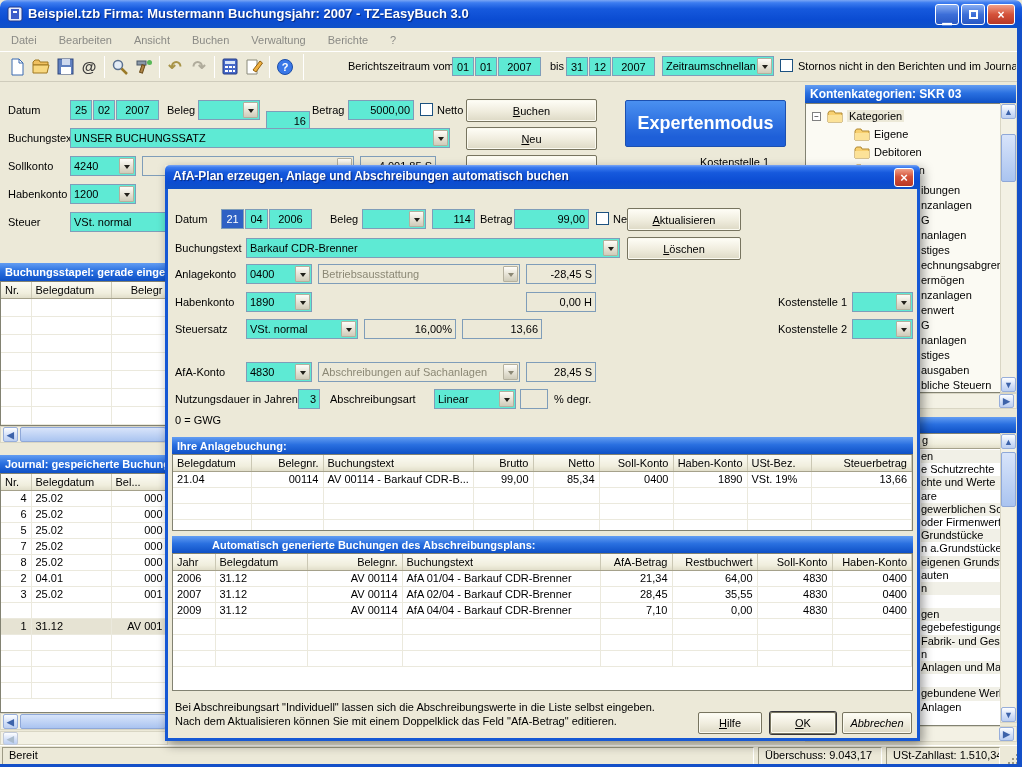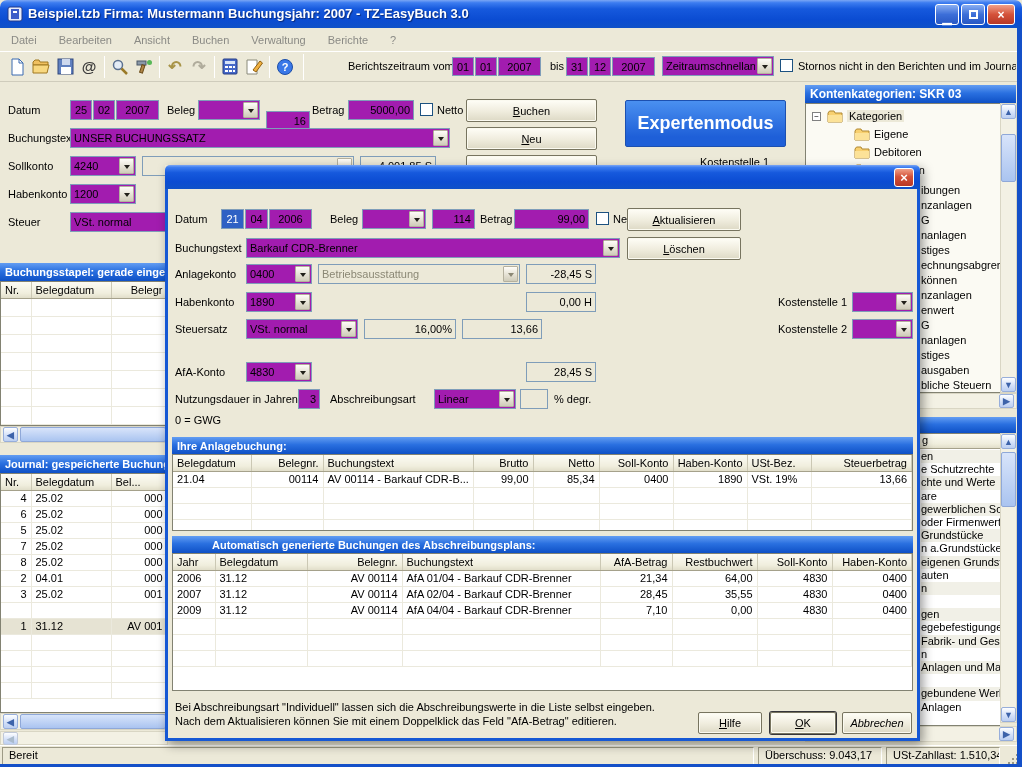--- a/index.html
+++ b/index.html
@@ -3,21 +3,21 @@
 <meta charset="utf-8">
 <style>
   html,body{margin:0;padding:0;background:#555;}
   *{box-sizing:border-box;}
   #screen{position:relative;width:1022px;height:767px;background:#ece9d8;overflow:hidden;
     font-family:"Liberation Sans",sans-serif;font-size:11px;color:#000;}
   .a{position:absolute;}
   .lb{position:absolute;font-size:11px;white-space:nowrap;}
   .clip{overflow:hidden;}
   
-  .fld{position:absolute;background:#a21caf;border:1px solid #7f9db9;font-size:11px;height:20px;
+  .fld{position:absolute;background:#5eead4;border:1px solid #7f9db9;font-size:11px;height:20px;
        padding:1px 3px;display:flex;align-items:center;white-space:nowrap;overflow:hidden;}
   .ro{background:#ece9d8;}
   .rt{justify-content:flex-end;}
   .ctr{justify-content:center;}
   .grayc{color:#8b8875;background:#ece9d8;}
   .combo{padding-right:18px;}
   .dd{position:absolute;top:1px;right:1px;bottom:1px;width:15px;border:1px solid #b4b09e;border-radius:1px;
       background:linear-gradient(180deg,#fefdf8,#dedacb 70%,#cfccba);display:flex;align-items:center;justify-content:center;}
   .dd::after{content:"";width:0;height:0;border:3.5px solid transparent;border-top:4.5px solid #21201a;margin-top:4px;}
   .dd.dim::after{border-top-color:#8b8875;}
@@ -419,21 +419,21 @@
       <span>Kreditoren</span>
     </div>
 
     <div class="a" style="left:115px;top:79px;width:80px;height:211px;overflow:hidden;">
         <div class="frag1">ibungen</div>
         <div class="frag1">nzanlagen</div>
         <div class="frag1">G</div>
         <div class="frag1">nanlagen</div>
         <div class="frag1">stiges</div>
         <div class="frag1">echnungsabgrer</div>
-        <div class="frag1">können</div>
+        <div class="frag1">ermögen</div>
         <div class="frag1">nzanlagen</div>
         <div class="frag1">enwert</div>
         <div class="frag1">G</div>
         <div class="frag1">nanlagen</div>
         <div class="frag1">stiges</div>
         <div class="frag1">ausgaben</div>
         <div class="frag1">bliche Steuern</div>
       </div>
   </div>
   <div class="sbtrk" style="left:1000px;top:103px;width:17px;height:290px;">
@@ -491,20 +491,21 @@
   <div class="a" style="left:0;top:764px;width:1022px;height:3px;background:#1450c8;"></div>
   <div class="a" style="left:1017px;top:28px;width:5px;height:739px;background:#1450c8;"></div>
 
   <div class="a" style="left:165px;top:165px;width:755px;height:576px;background:#ece9d8;z-index:40;box-shadow:3px 4px 10px rgba(0,0,0,.4);">
 
     <div class="a" style="left:0;top:24px;width:3px;bottom:0;background:#1658d4;"></div>
     <div class="a" style="right:0;top:24px;width:3px;bottom:0;background:#1658d4;"></div>
     <div class="a" style="left:0;bottom:0;width:755px;height:3px;background:#1658d4;"></div>
 
     <div class="a tbar" style="left:0;top:0;width:755px;height:24px;border-radius:5px 5px 0 0;">
+      <span class="lb" style="left:8px;top:4px;color:#fff;font-weight:bold;font-size:12px;text-shadow:1px 1px 1px #0a2a7a;">AfA-Plan erzeugen, Anlage und Abschreibungen automatisch buchen</span>
       <div class="a" style="left:729px;top:3px;width:20px;height:19px;border:1px solid #fff;border-radius:3px;
                   background:linear-gradient(180deg,#f0a088,#d4523a 45%,#b83826);color:#fff;font-weight:bold;
                   display:flex;align-items:center;justify-content:center;font-size:13px;">×</div>
     </div>
 
     <span class="lb" style="left:10px;top:48px;">Datum</span>
     <div class="fld ctr selbox" style="left:56px;top:44px;width:23px;">21</div>
     <div class="fld ctr" style="left:80px;top:44px;width:23px;">04</div>
     <div class="fld ctr" style="left:104px;top:44px;width:43px;">2006</div>
     <span class="lb" style="left:165px;top:48px;">Beleg</span>
@@ -556,20 +557,24 @@
     <div class="fld ro rt" style="left:297px;top:154px;width:80px;">13,66</div>
     <span class="lb" style="left:613px;top:158px;">Kostenstelle 2</span>
     <div class="fld combo" style="left:687px;top:154px;width:61px;">
       <span class="dd"></span>
     </div>
 
     <span class="lb" style="left:10px;top:201px;">AfA-Konto</span>
     <div class="fld combo" style="left:81px;top:197px;width:66px;">
       <span>4830</span>
       <span class="dd"></span>
+    </div>
+    <div class="fld combo grayc" style="left:153px;top:197px;width:202px;">
+      <span>Abschreibungen auf Sachanlagen</span>
+      <span class="dd dim"></span>
     </div>
     <div class="fld ro rt" style="left:361px;top:197px;width:70px;">28,45 S</div>
 
     <span class="lb" style="left:10px;top:228px;">Nutzungsdauer in Jahren</span>
     <div class="fld rt" style="left:133px;top:224px;width:22px;">3</div>
     <span class="lb" style="left:165px;top:228px;">Abschreibungsart</span>
     <div class="fld combo" style="left:269px;top:224px;width:82px;">
       <span>Linear</span>
       <span class="dd"></span>
     </div>

